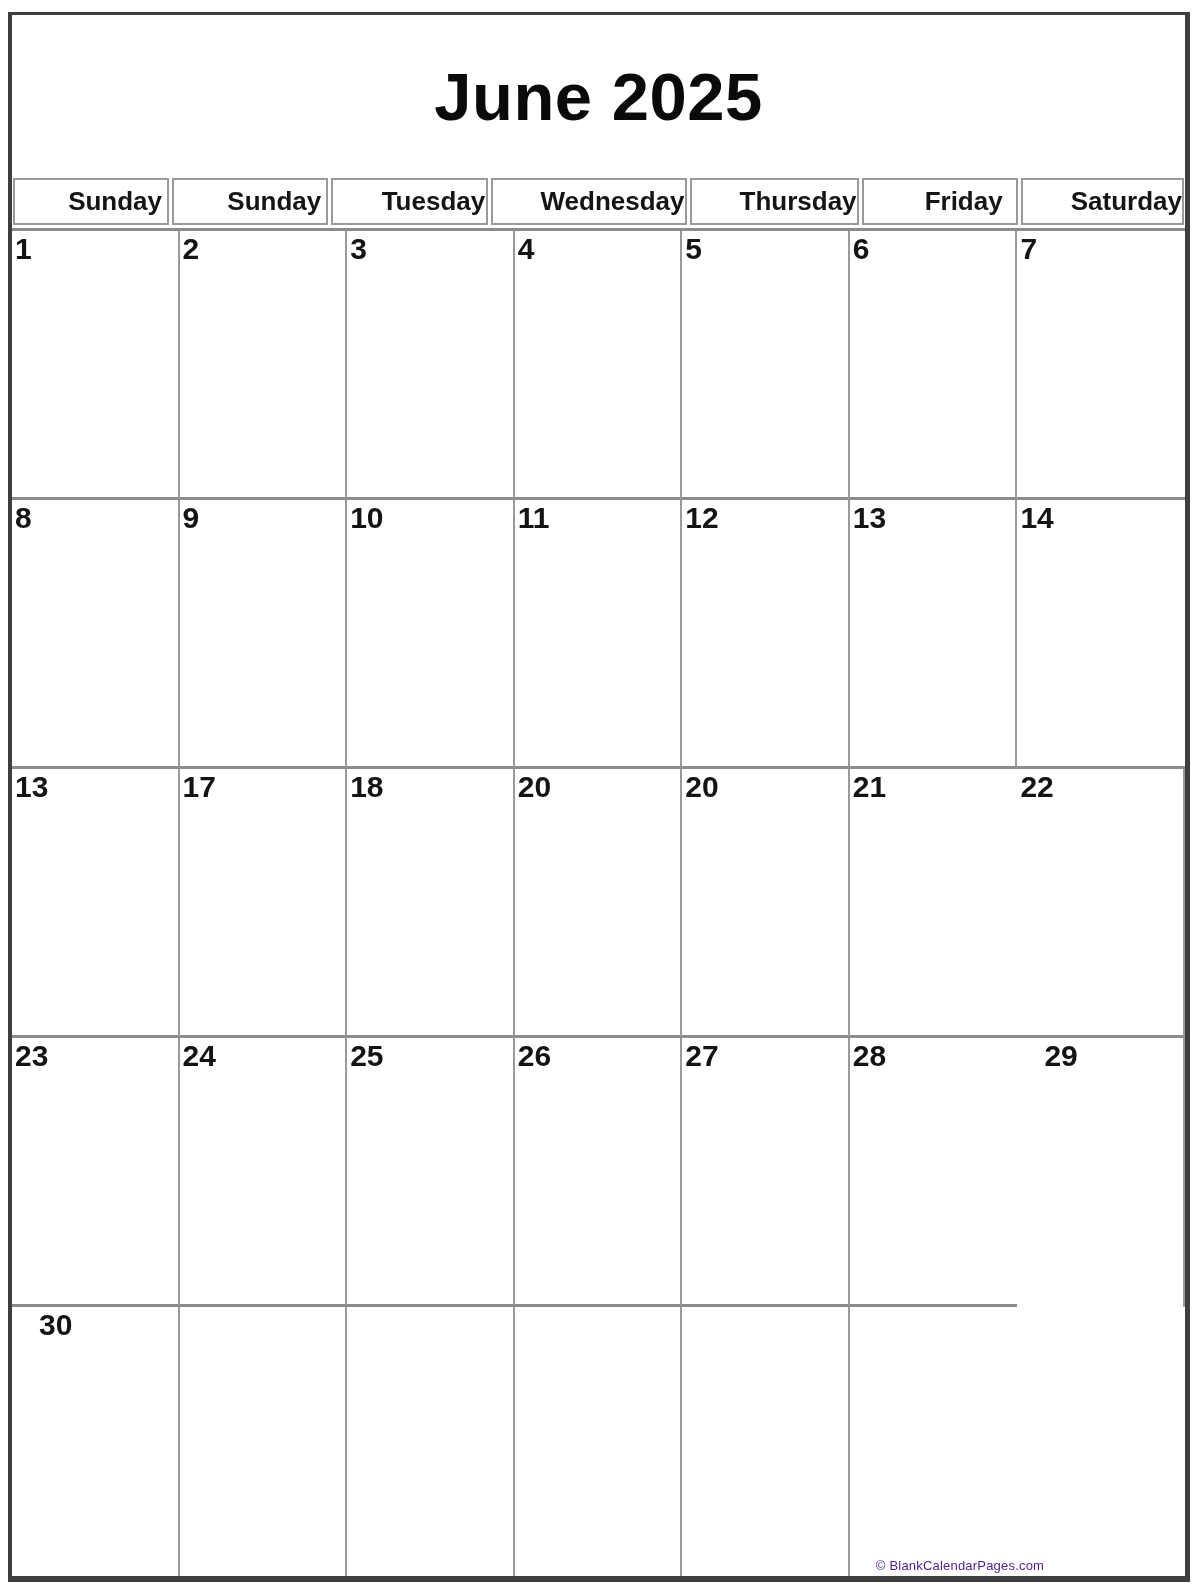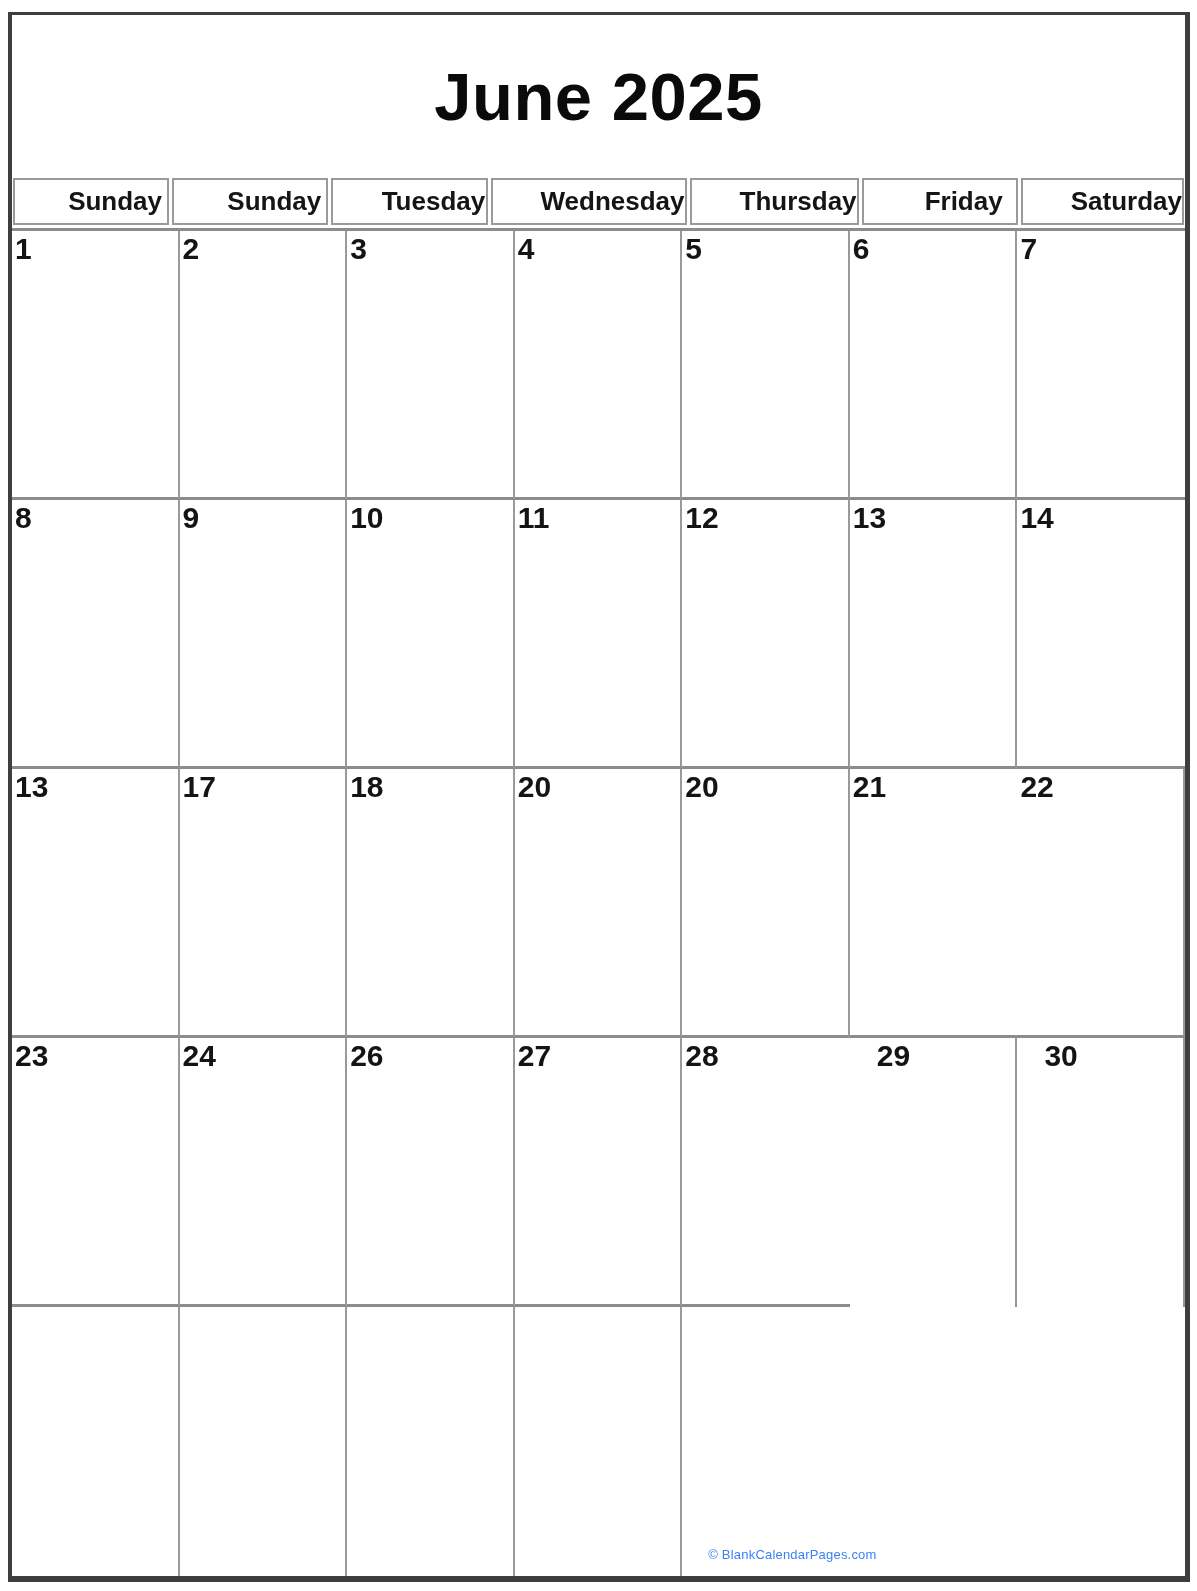--- a/index.html
+++ b/index.html
@@ -79,25 +79,25 @@
     font-weight: bold;
     line-height: 1.05;
     color: #141414;
   }
   .day-cell.col-last { border-right: none; }
   .day-cell.row-last { border-bottom: none; margin-left: 24px; }
   .day-number { display: inline-block; }
   .watermark {
     position: absolute;
     left: 2px;
-    bottom: 14px;
+    bottom: 3px;
     font-size: 13px;
     font-weight: normal;
     letter-spacing: 0.2px;
-    color: #3b82f6;
+    color: #4c1d95;
     white-space: nowrap;
   }
 </style>
 </head>
 <body>
 
 <div class="page">
   <div class="frame">
     <div class="title">June 2025</div>
     <div class="weekday-row">
@@ -126,20 +126,21 @@
         <div class="day-cell col-last"><span class="day-number">14</span></div>
         <div class="day-cell"><span class="day-number">13</span></div>
         <div class="day-cell"><span class="day-number">17</span></div>
         <div class="day-cell"><span class="day-number">18</span></div>
         <div class="day-cell"><span class="day-number">20</span></div>
         <div class="day-cell"><span class="day-number">20</span></div>
         <div class="day-cell col-last"><span class="day-number">21</span></div>
         <div class="day-cell"><span class="day-number">22</span></div>
         <div class="day-cell"><span class="day-number">23</span></div>
         <div class="day-cell"><span class="day-number">24</span></div>
+        <div class="day-cell"><span class="day-number">25</span></div>
         <div class="day-cell"><span class="day-number">26</span></div>
         <div class="day-cell"><span class="day-number">27</span></div>
         <div class="day-cell col-last"><span class="day-number">28</span></div>
         <div class="day-cell row-last"><span class="day-number">29</span></div>
         <div class="day-cell row-last"><span class="day-number">30</span></div>
         <div class="day-cell row-last"></div>
         <div class="day-cell row-last"></div>
         <div class="day-cell row-last"></div>
         <div class="day-cell row-last"></div>
         <div class="day-cell col-last row-last">

